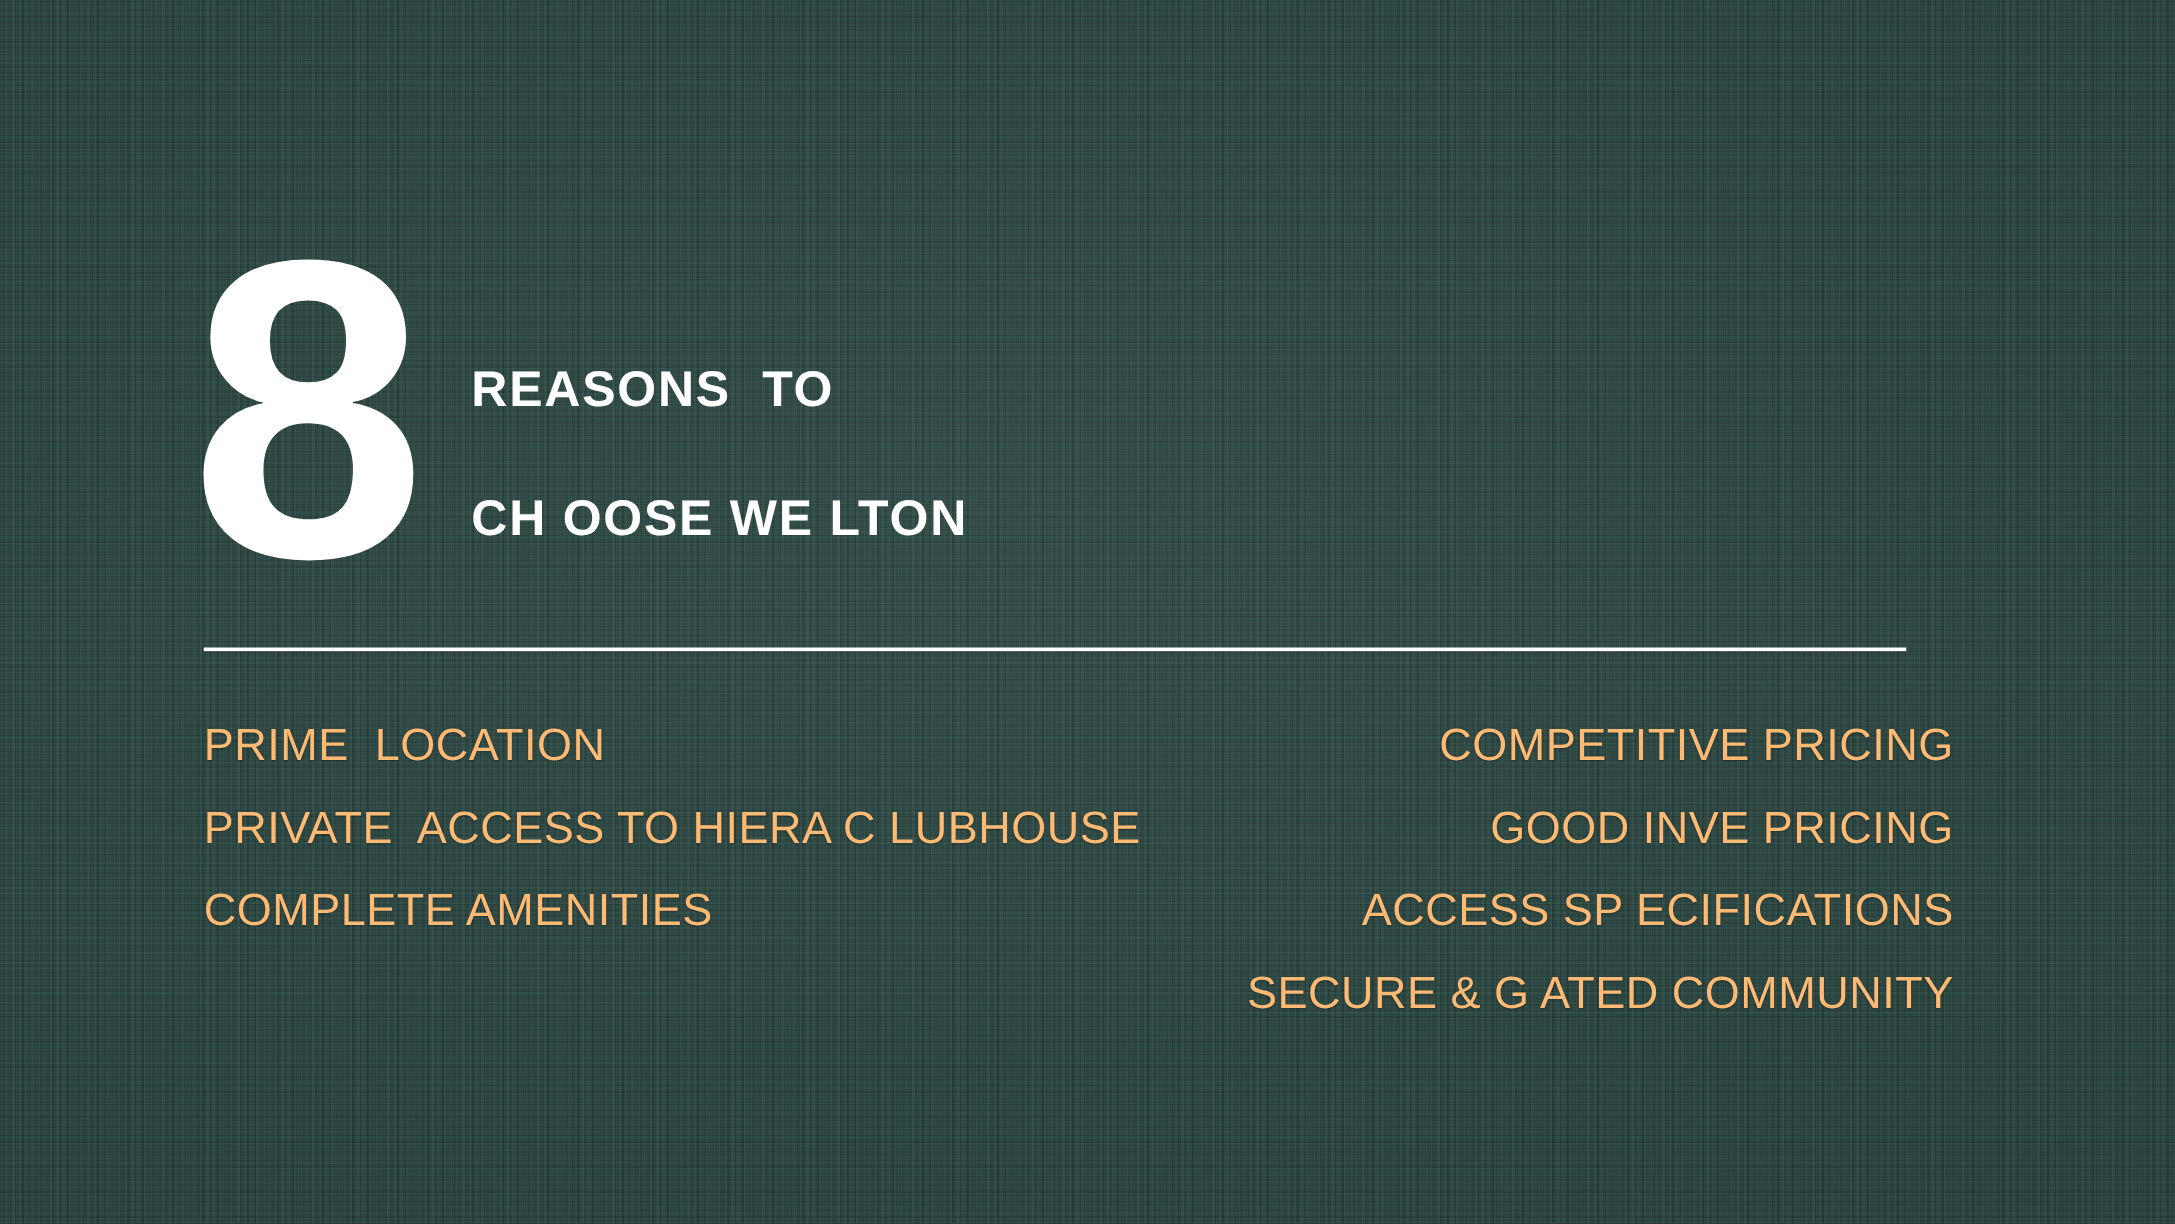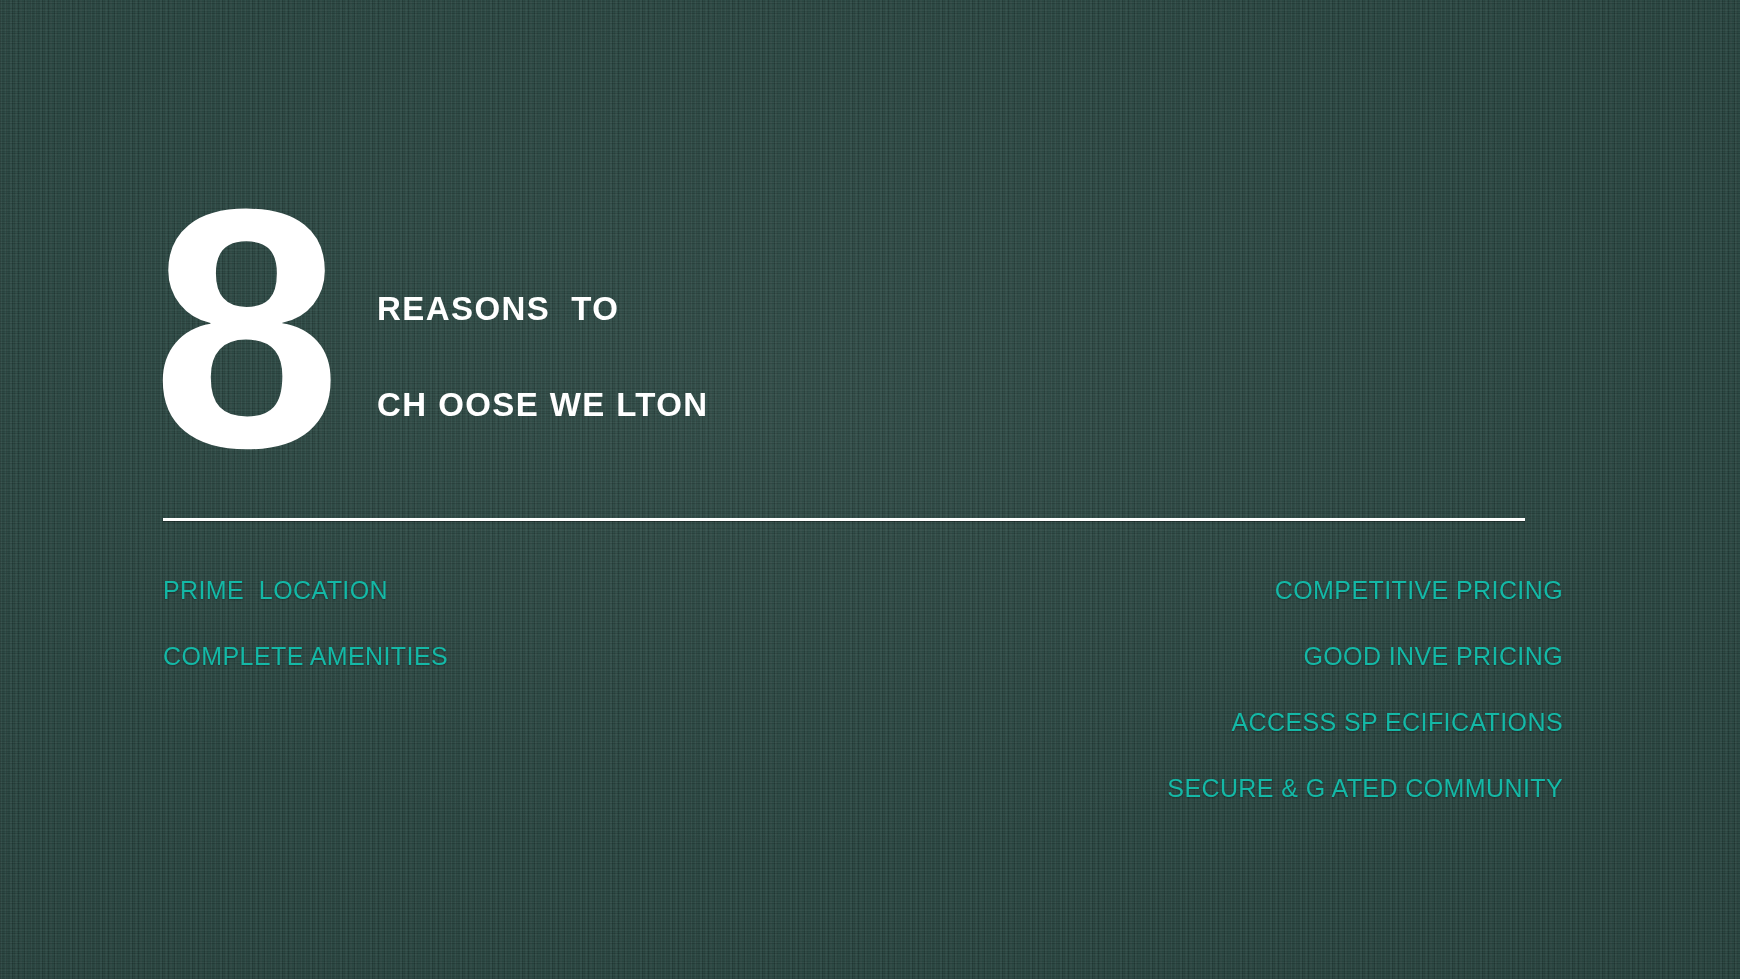--- a/index.html
+++ b/index.html
@@ -109,21 +109,21 @@
   }
 
   .heading-lines {
     margin-left: 42px;
     padding-top: 96px;
   }
 
   .heading-line {
     color: #ffffff;
     font-family: "Liberation Sans", sans-serif;
-    font-size: 33px;
+    font-size: 40px;
     font-weight: 700;
     letter-spacing: 1.4px;
     line-height: 1;
     white-space: pre;
   }
   .heading-line + .heading-line {
     margin-top: 63px;
   }
 
   
@@ -147,23 +147,23 @@
   }
 
   .reason-col {
     display: flex;
     flex-direction: column;
   }
   .reason-col.left  { width: 843px; }
   .reason-col.right { width: 557px; align-items: flex-end; }
 
   .reason-item {
-    color: #14b8a6;
-    font-family: "Liberation Sans", sans-serif;
-    font-size: 25px;
+    color: #fdba74;
+    font-family: "Liberation Sans", sans-serif;
+    font-size: 36px;
     font-weight: 400;
     letter-spacing: 0.4px;
     line-height: 1;
     height: 66px;
     white-space: pre;
     text-shadow: 0 1px 2px rgba(0,0,0,0.30);
   }
 </style>
 </head>
 <body>
@@ -184,20 +184,21 @@
         <div class="heading-line">CH OOSE WE LTON</div>
       </div>
     </div>
 
     <div class="divider"></div>
 
     <div class="reasons">
 
       <div class="reason-col left">
         <div class="reason-item">PRIME  LOCATION</div>
+        <div class="reason-item">PRIVATE  ACCESS TO HIERA C LUBHOUSE</div>
         <div class="reason-item">COMPLETE AMENITIES</div>
       </div>
 
       <div class="reason-col right">
         <div class="reason-item">COMPETITIVE PRICING</div>
         <div class="reason-item">GOOD INVE PRICING</div>
         <div class="reason-item">ACCESS SP ECIFICATIONS</div>
         <div class="reason-item">SECURE &amp; G ATED COMMUNITY</div>
       </div>
 

